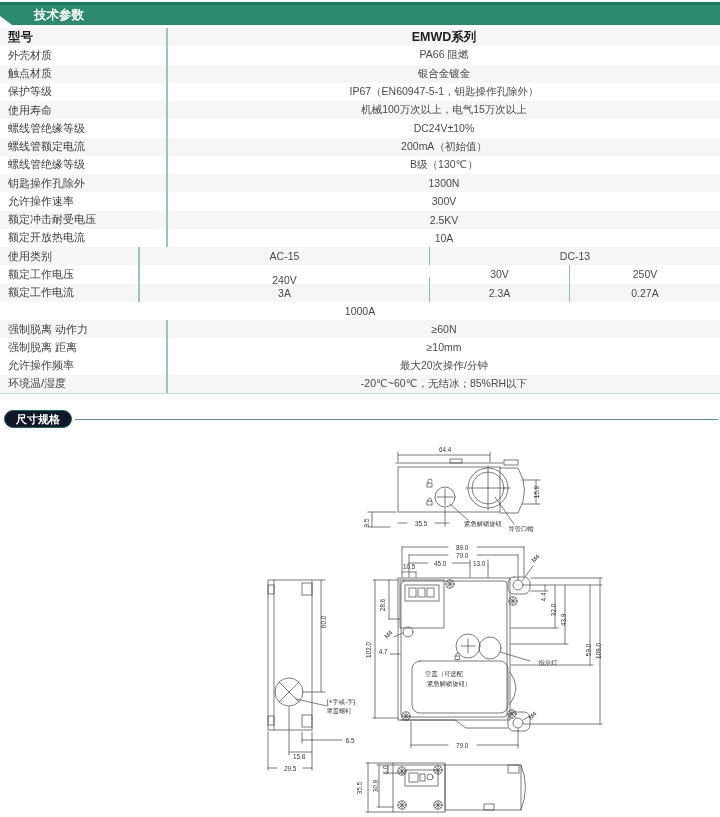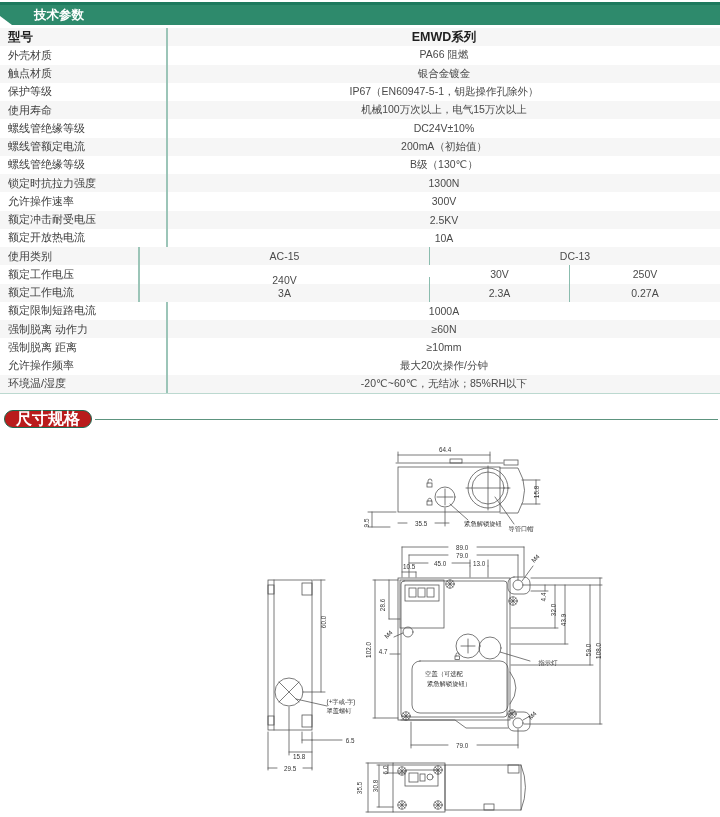--- a/index.html
+++ b/index.html
@@ -12,21 +12,21 @@
   .row{display:flex;height:18.25px;align-items:stretch;font-size:11px;color:#3f3f3f}
   .row.alt{background:#f6f6f6}
   .cell-label{width:168px;padding-left:8px;border-right:2px solid #9cc5b8;display:flex;align-items:center}
   .vals{flex:1;display:flex}
   .vcell{display:flex;align-items:center;justify-content:center;font-size:10.5px;color:#4a4a4a}
   .vcell.single{flex:1}
   .vcell.div{border-right:1px solid #8bbcae}
   .row.model .cell-label{font-weight:bold;font-size:12.5px;color:#1f1f1f}
   .row.model .vcell{font-weight:bold;font-size:12.5px;color:#1f1f1f}
   .dim-header{display:flex;align-items:center;margin:16px 2px 0 4px;height:18px}
-  .pill{background:#b91c1c;border:1px solid #1d6b52;color:#fff;font-size:16px;font-weight:bold;border-radius:9px;
+  .pill{background:#0f172a;border:1px solid #1d6b52;color:#fff;font-size:11px;font-weight:bold;border-radius:9px;
         padding:2px 11px;line-height:12px;white-space:nowrap}
   .rule{flex:1;height:1px;background:#5d947f;margin-left:3px}
   svg.drawings{position:absolute;left:0;top:440px}
   svg text{font-size:6.3px;fill:#333;text-anchor:middle;stroke:none;font-family:"Liberation Sans","DejaVu Sans",sans-serif}
 </style>
 </head>
 <body>
 
 <div>
   <div class="top-strip"></div>
@@ -77,21 +77,21 @@
           <div class="vcell single">200mA（初始值）</div>
         </div>
       </div>
       <div class="row">
         <div class="cell-label">螺线管绝缘等级</div>
         <div class="vals">
           <div class="vcell single">B级（130℃）</div>
         </div>
       </div>
       <div class="row alt">
-        <div class="cell-label">锁定时抗拉力强度</div>
+        <div class="cell-label">钥匙操作孔除外</div>
         <div class="vals">
           <div class="vcell single">1300N</div>
         </div>
       </div>
       <div class="row">
         <div class="cell-label">允许操作速率</div>
         <div class="vals">
           <div class="vcell single">300V</div>
         </div>
       </div>
@@ -124,21 +124,20 @@
       </div>
       <div class="row alt">
         <div class="cell-label">额定工作电流</div>
         <div class="vals">
           <div class="vcell div" style="width: 290px;">3A</div>
           <div class="vcell div" style="width: 140px;">2.3A</div>
           <div class="vcell" style="width: 150px;">0.27A</div>
         </div>
       </div>
       <div class="row">
-        <div class="cell-label">额定限制短路电流</div>
         <div class="vals">
           <div class="vcell single">1000A</div>
         </div>
       </div>
       <div class="row alt">
         <div class="cell-label">强制脱离 动作力</div>
         <div class="vals">
           <div class="vcell single">≥60N</div>
         </div>
       </div>

